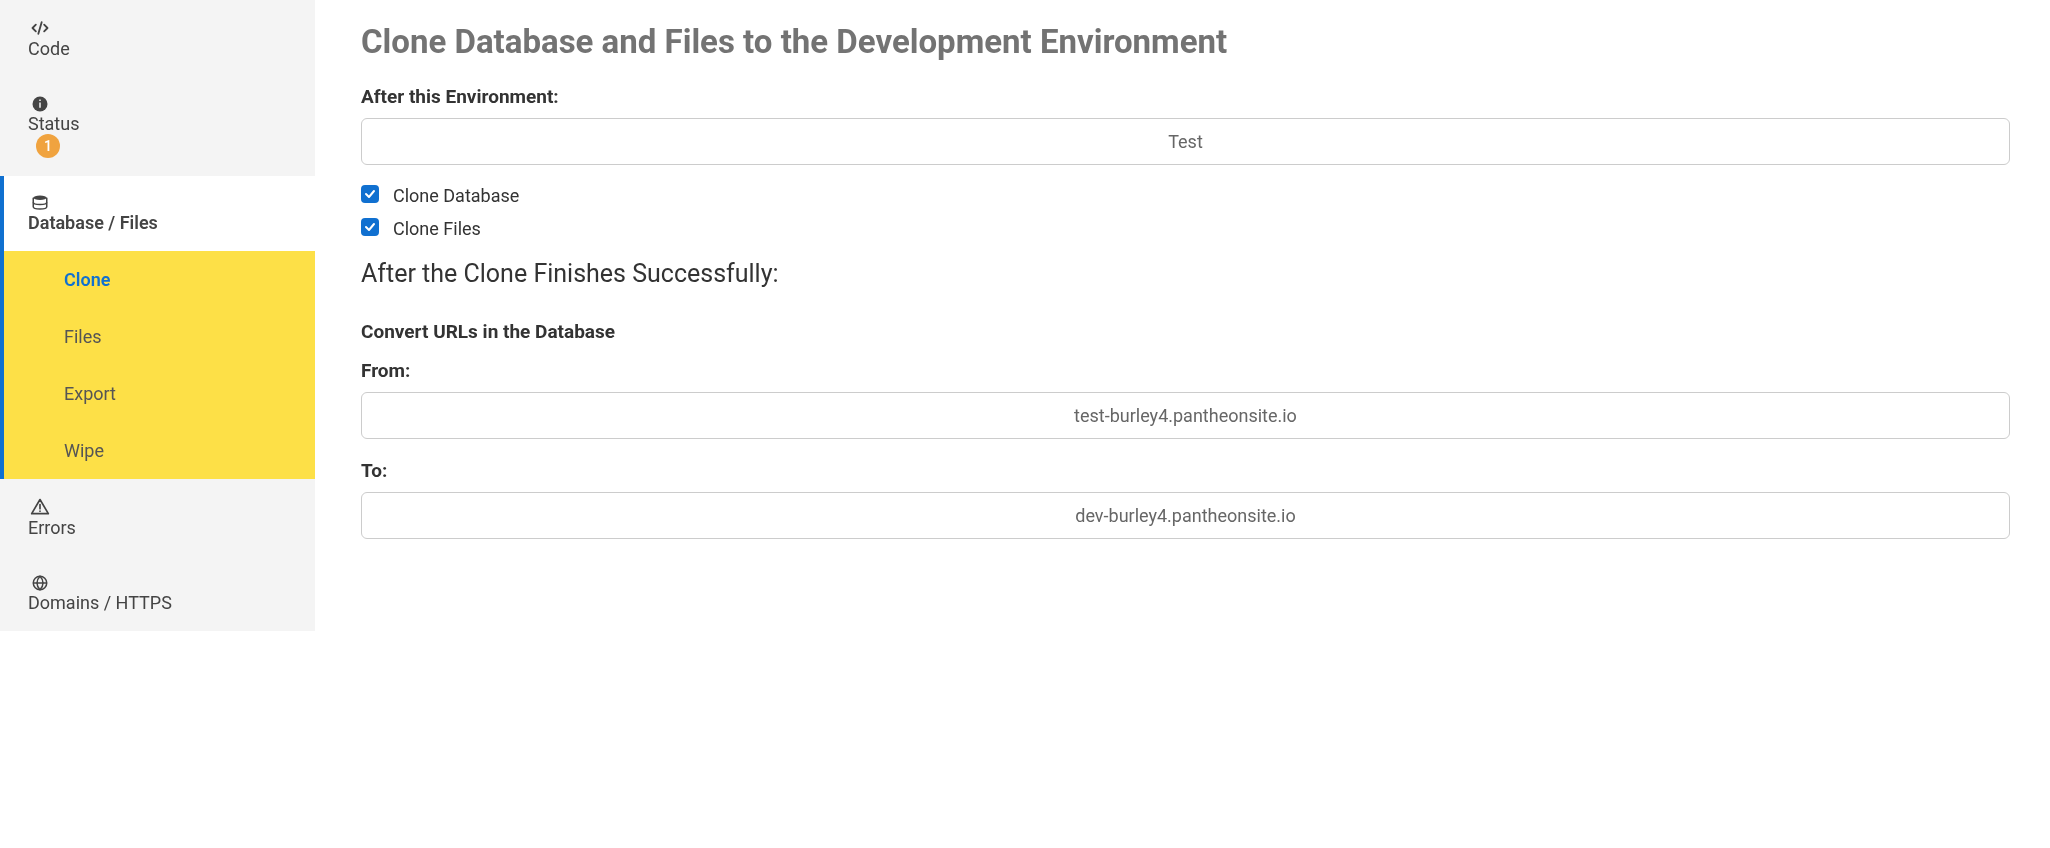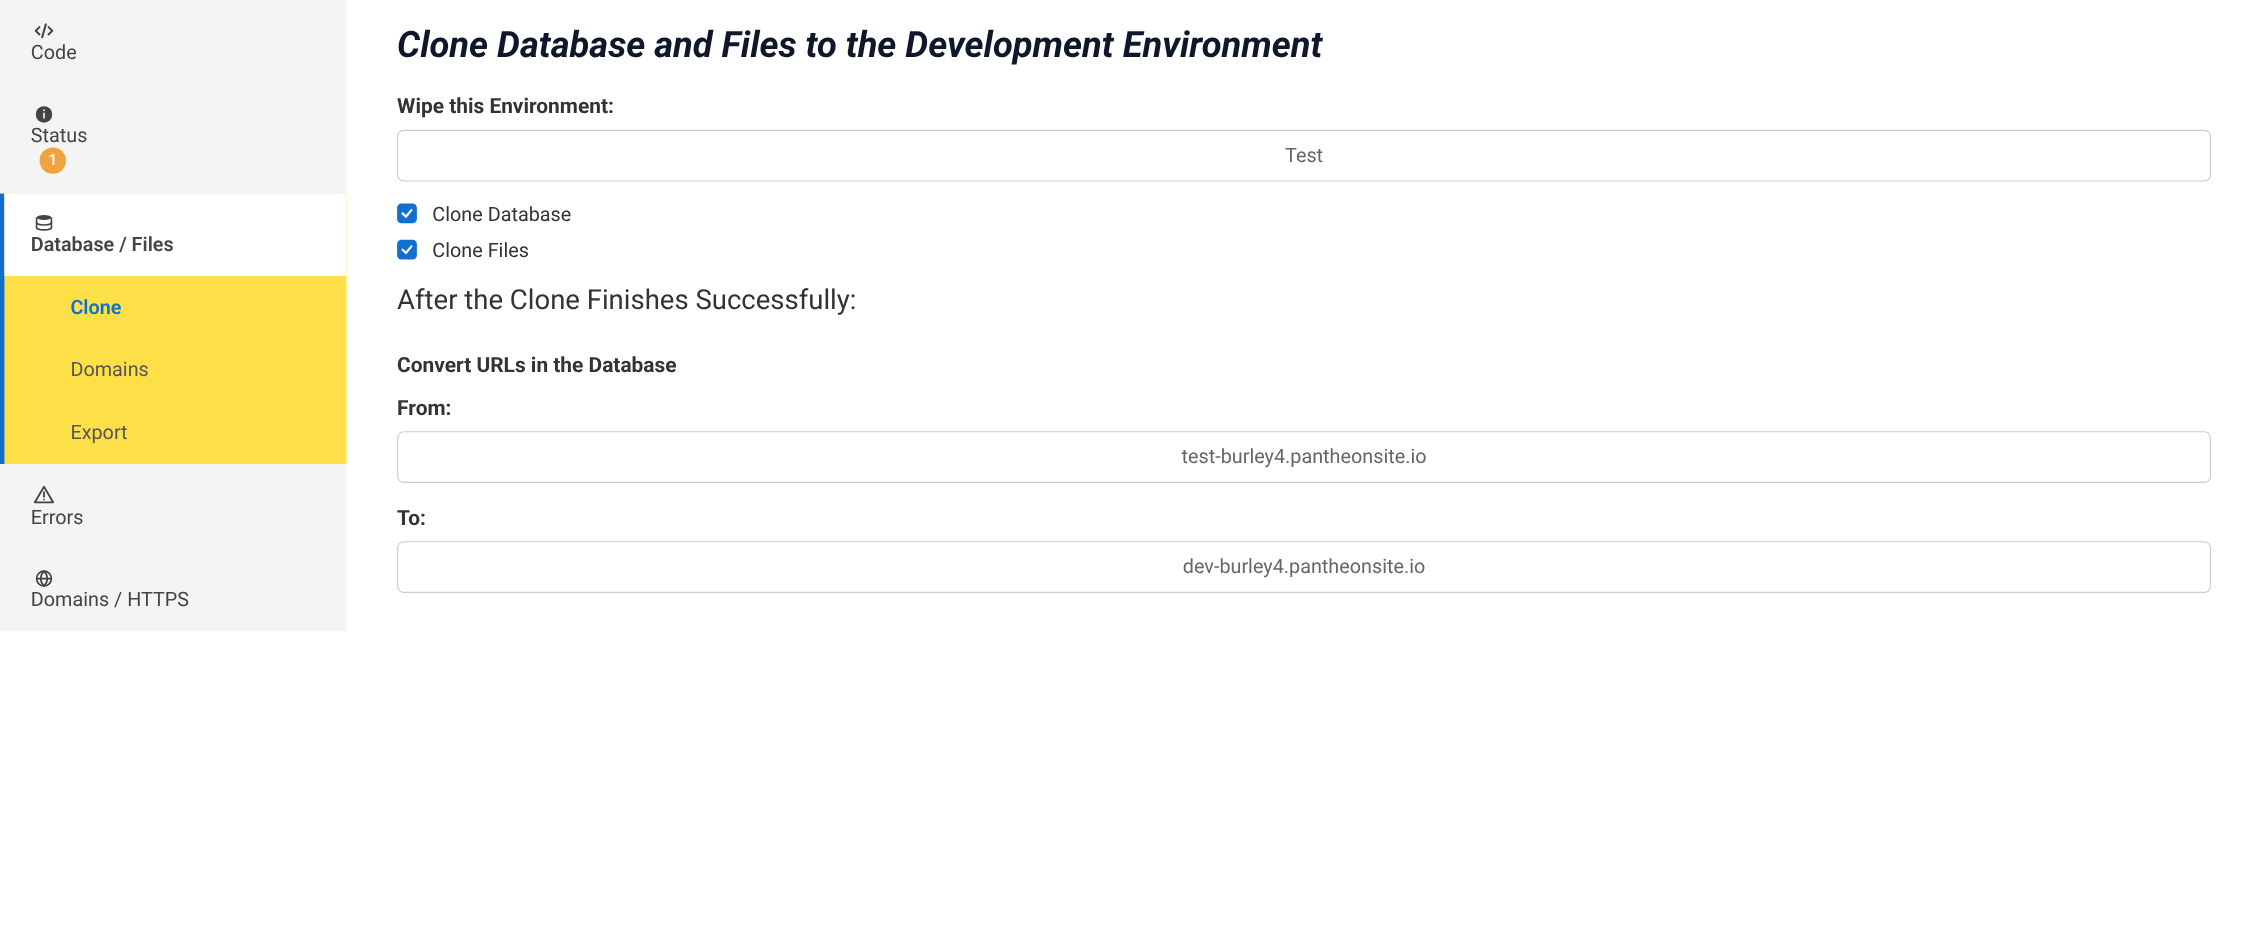--- a/index.html
+++ b/index.html
@@ -76,23 +76,22 @@
   }
 
   
   .main {
     flex: 1;
     padding: 22px 40px 30px 46px;
   }
   h1 {
     font-size: 33px;
     font-weight: 700;
-    color: #0f172a;
+    color: #737373;
     margin-bottom: 24px;
-    font-style: italic;
   }
   .field-label {
     font-size: 19px;
     font-weight: 700;
     color: #333;
     margin-bottom: 10px;
   }
   .text-input {
     width: 100%;
     padding: 12px 14px;
@@ -174,22 +173,23 @@
       <span class="icon">
         <svg width="18" height="18" viewBox="0 0 24 24" fill="#444">
           <ellipse cx="12" cy="5" rx="9" ry="3"></ellipse>
           <path d="M3 5v6c0 1.66 4.03 3 9 3s9-1.34 9-3V5" fill="none" stroke="#444" stroke-width="2"></path>
           <path d="M3 11v6c0 1.66 4.03 3 9 3s9-1.34 9-3v-6" fill="none" stroke="#444" stroke-width="2"></path>
         </svg>
       </span>
       <span class="label">Database / Files</span>
     </div>
     <div class="sidebar-subitem active">Clone</div>
-    <div class="sidebar-subitem">Domains</div>
+    <div class="sidebar-subitem">Files</div>
     <div class="sidebar-subitem">Export</div>
+    <div class="sidebar-subitem">Wipe</div>
   </div>
 
   <div class="sidebar-section">
     <div class="sidebar-item">
       <span class="icon">
         <svg width="20" height="20" viewBox="0 0 24 24" fill="none" stroke="#444" stroke-width="2" stroke-linejoin="round">
           <path d="M12 3 L22 20 L2 20 Z"></path>
           <line x1="12" y1="9" x2="12" y2="14" stroke-linecap="round"></line>
           <circle cx="12" cy="17" r="1" fill="#444" stroke="none"></circle>
         </svg>
@@ -209,21 +209,21 @@
     </div>
   </div>
 
 </nav>
 
 <main class="main">
 
   <h1>Clone Database and Files to the Development Environment</h1>
 
   <div class="field-block">
-    <div class="field-label">Wipe this Environment:</div>
+    <div class="field-label">After this Environment:</div>
     <input type="text" class="text-input" value="Test" style="">
   </div>
 
   <div class="checkbox-row">
     <span class="checkbox">
       <svg width="12" height="12" viewBox="0 0 24 24" fill="none" stroke="#fff" stroke-width="4" stroke-linecap="round" stroke-linejoin="round">
         <polyline points="4 12 10 18 20 6"></polyline>
       </svg>
     </span>
     <span>Clone Database</span>

